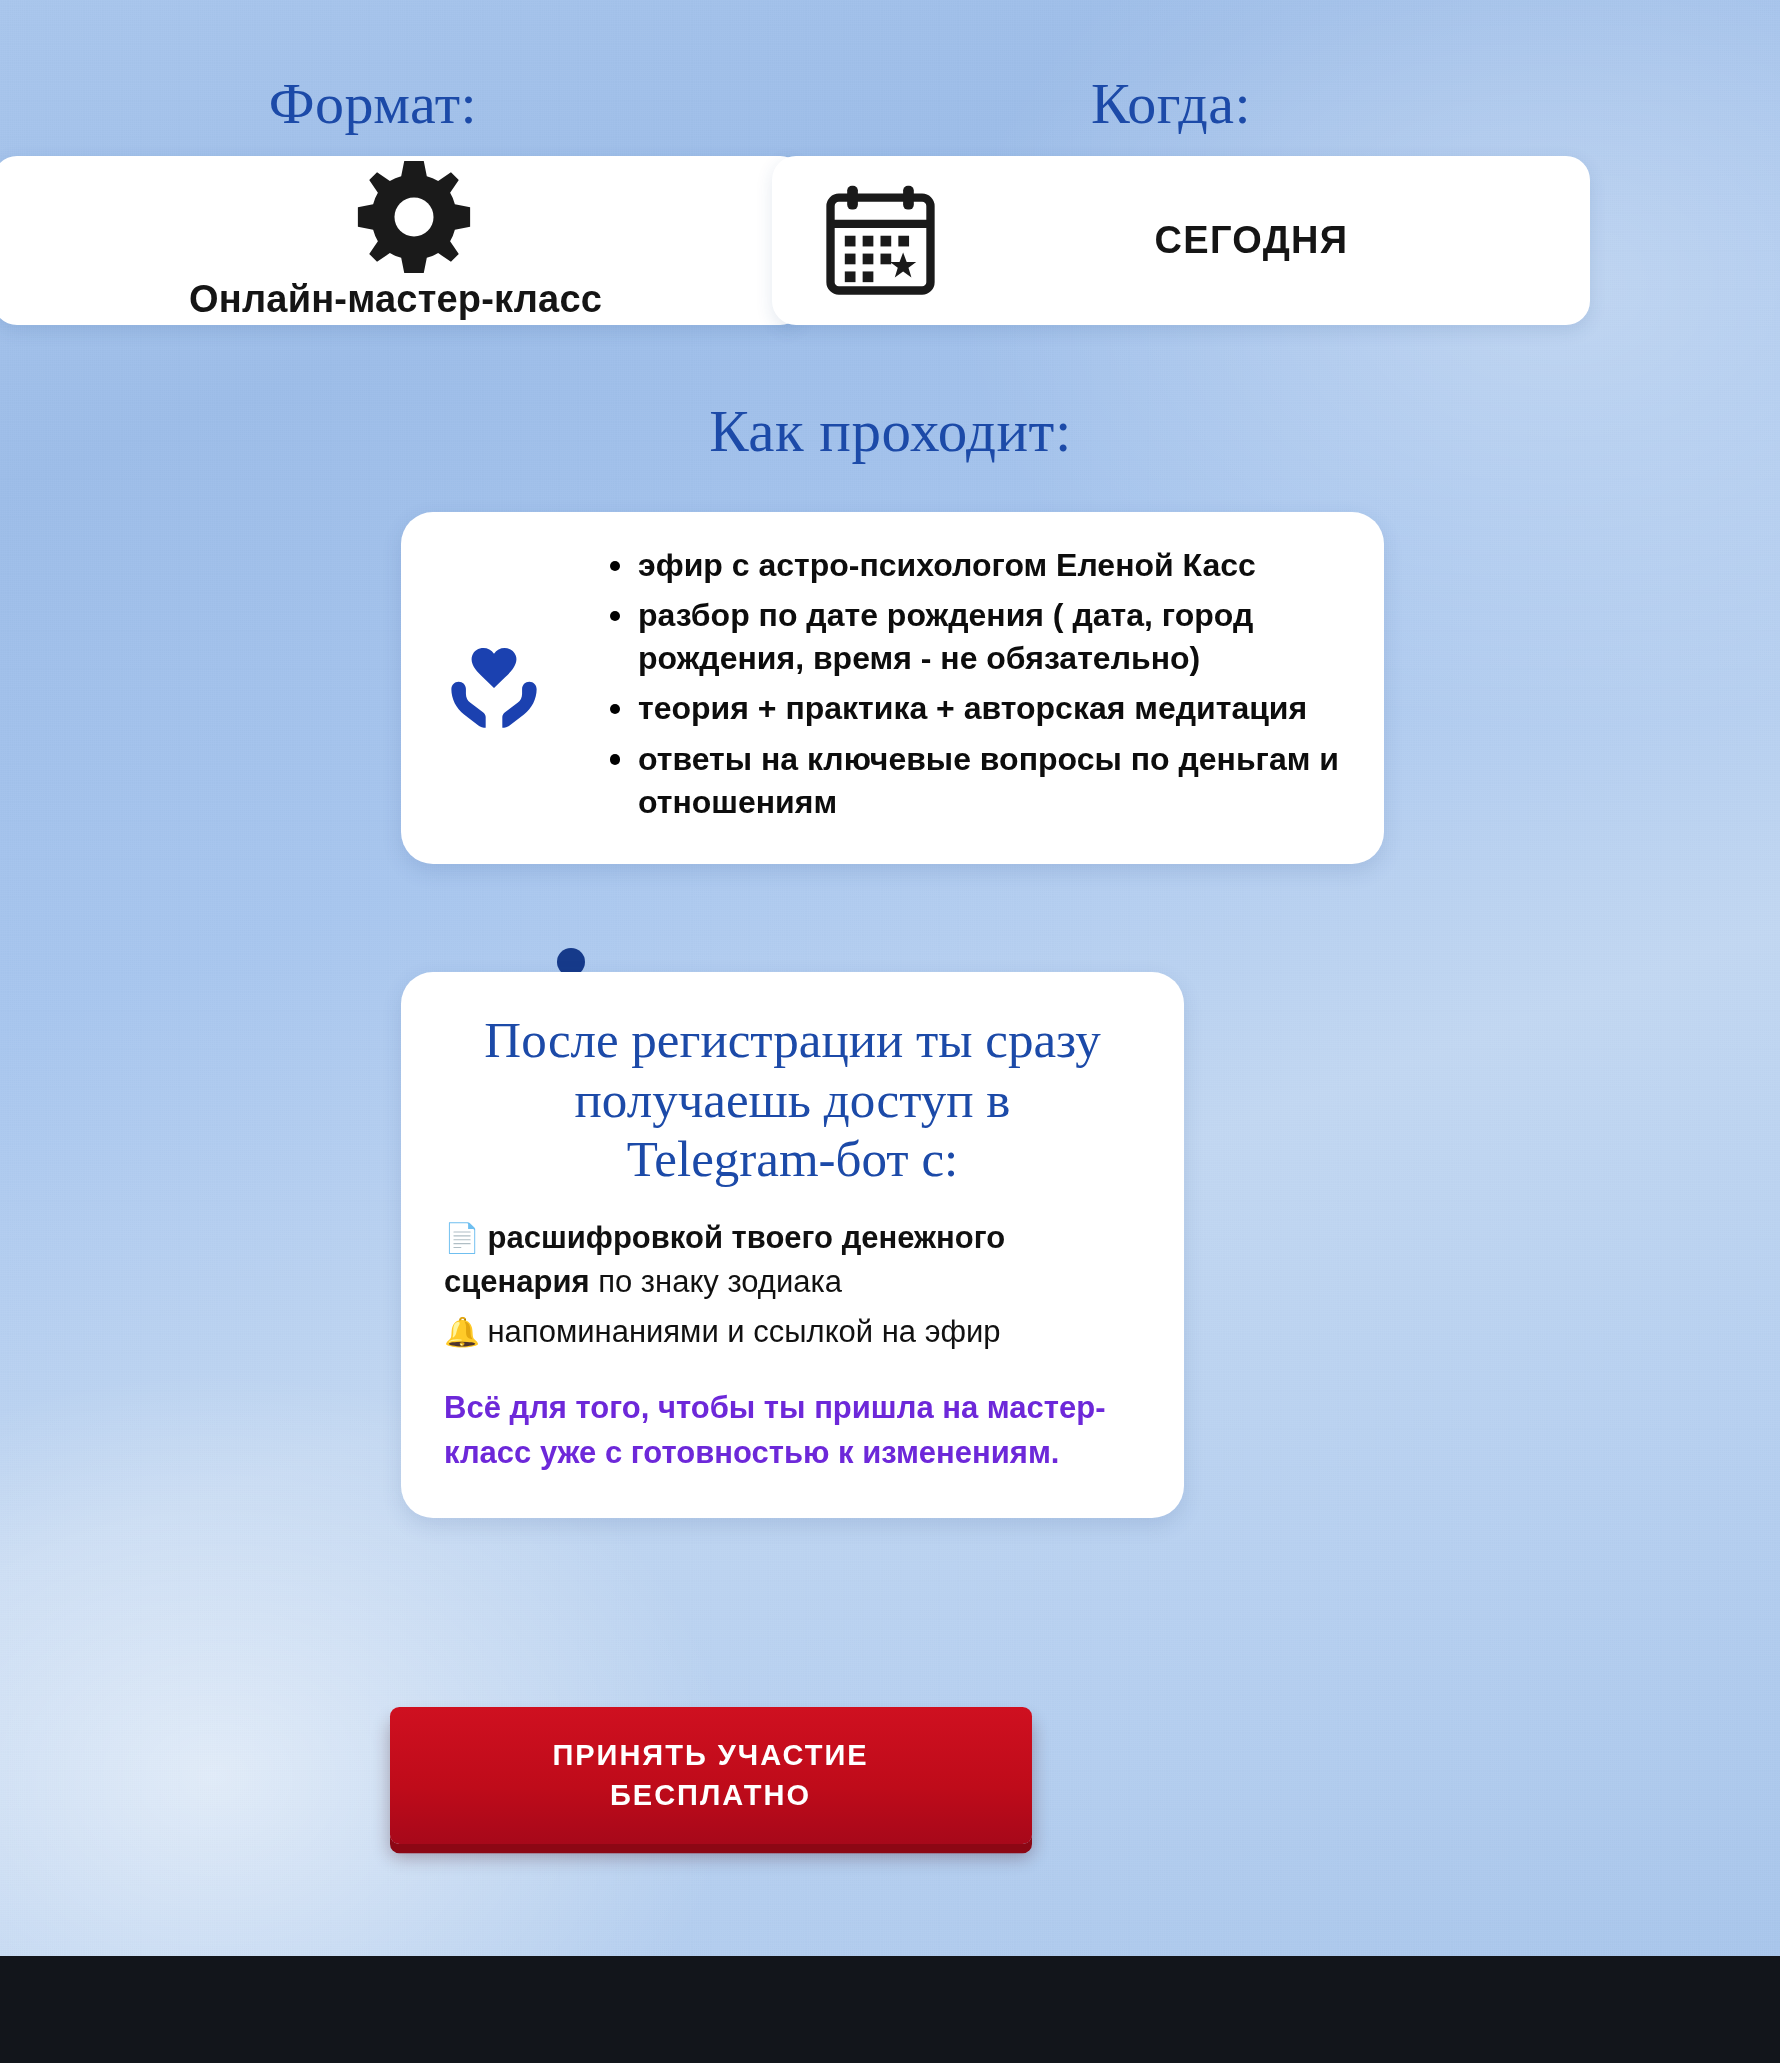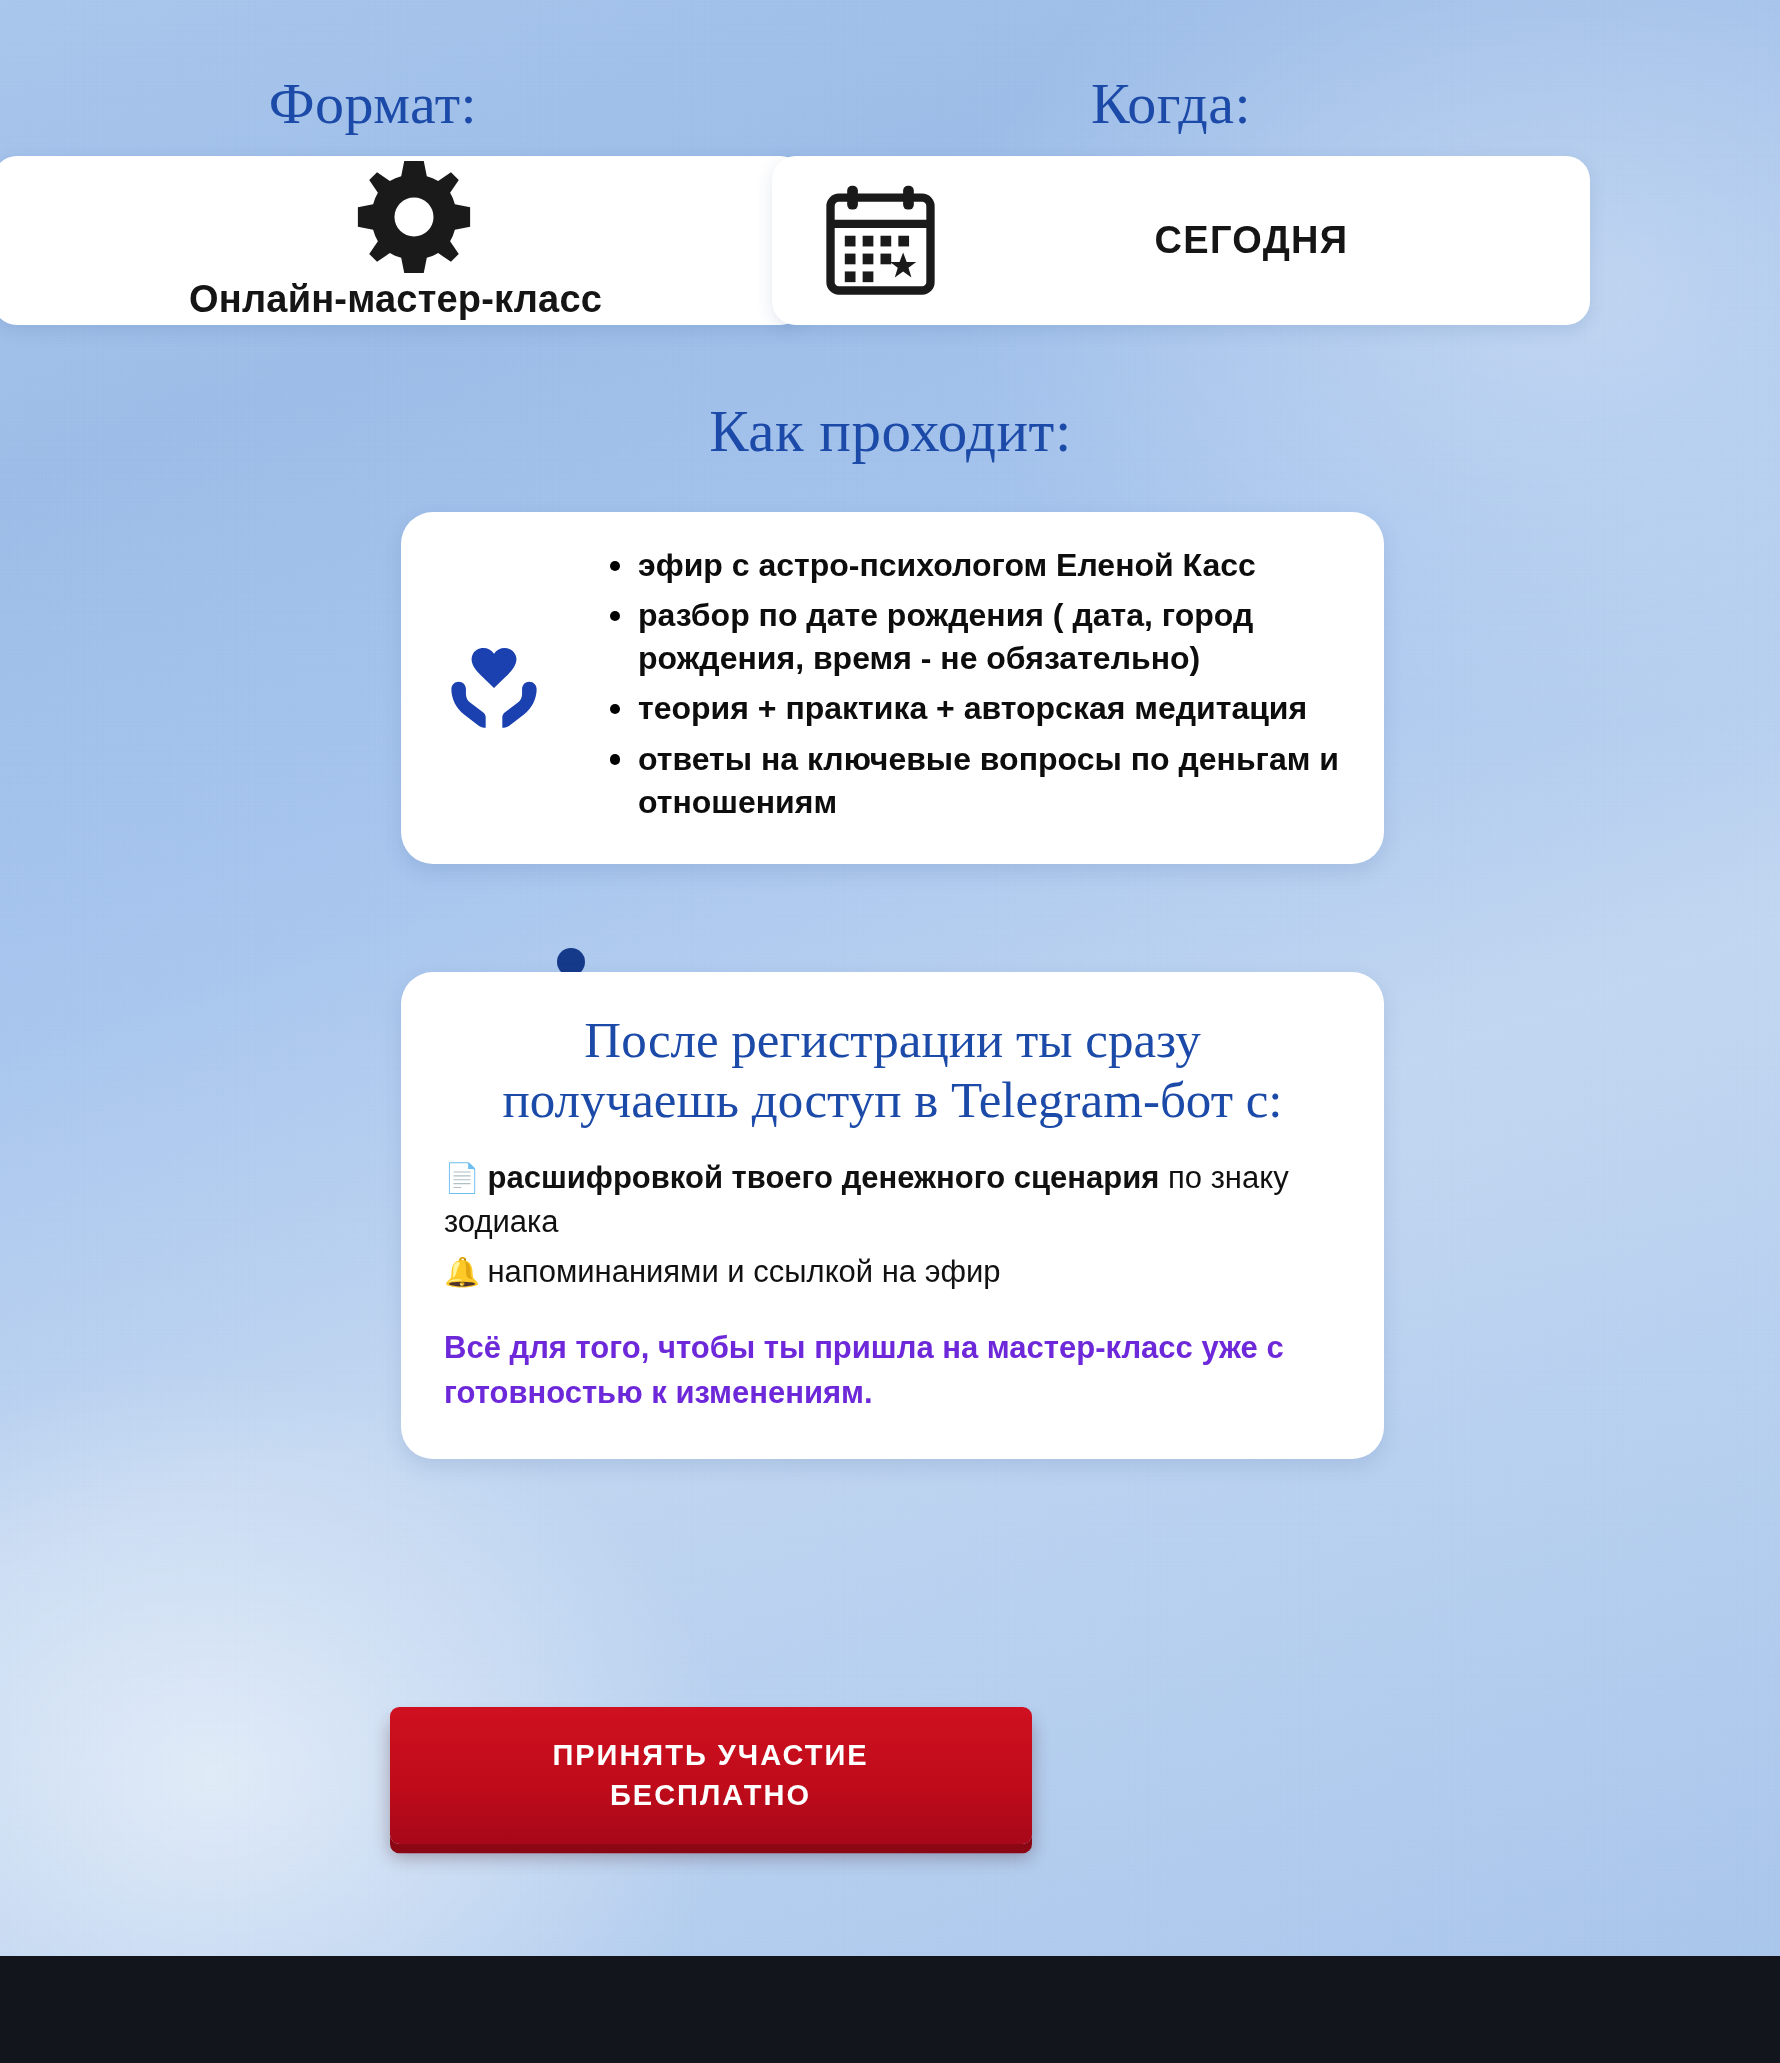--- a/index.html
+++ b/index.html
@@ -180,21 +180,21 @@
     width: 28px;
     height: 28px;
     border-radius: 50%;
     background: #163a8a;
   }
 
   .card-bot {
     position: absolute;
     top: 972px;
     left: 401px;
-    width: 983px;
+    width: 783px;
     background: #ffffff;
     border-radius: 32px;
     box-shadow: 0 7.4px 20.4px rgba(35,70,130,0.13);
     padding: 39px 43px 43px 43px;
     box-sizing: border-box;
   }
   .bot-title {
     font-family: "Liberation Serif", "DejaVu Serif", serif;
     color: #1c4aa8;
     font-size: 51px;

